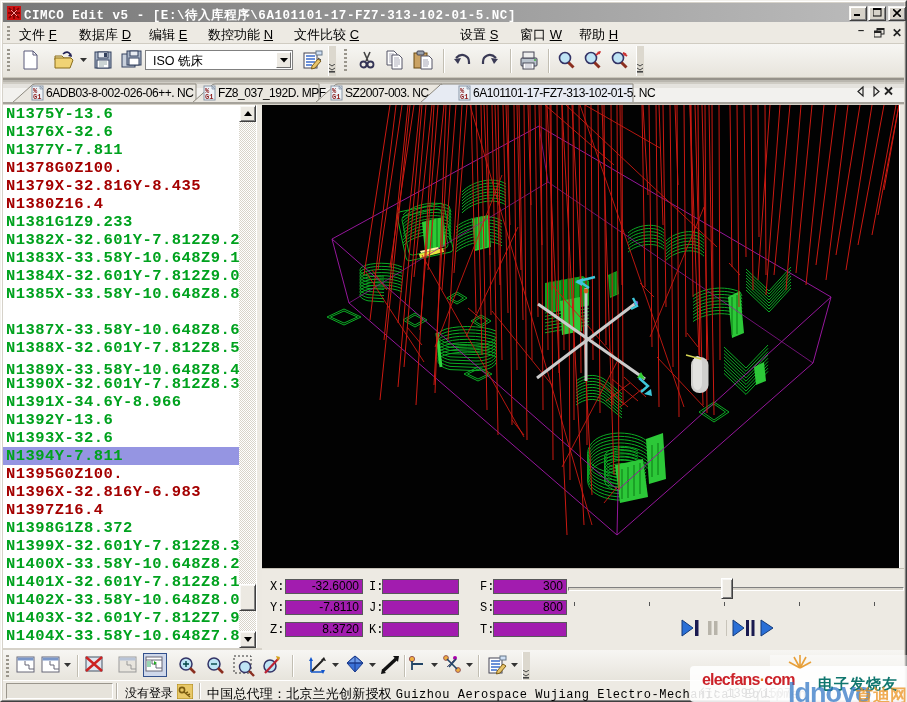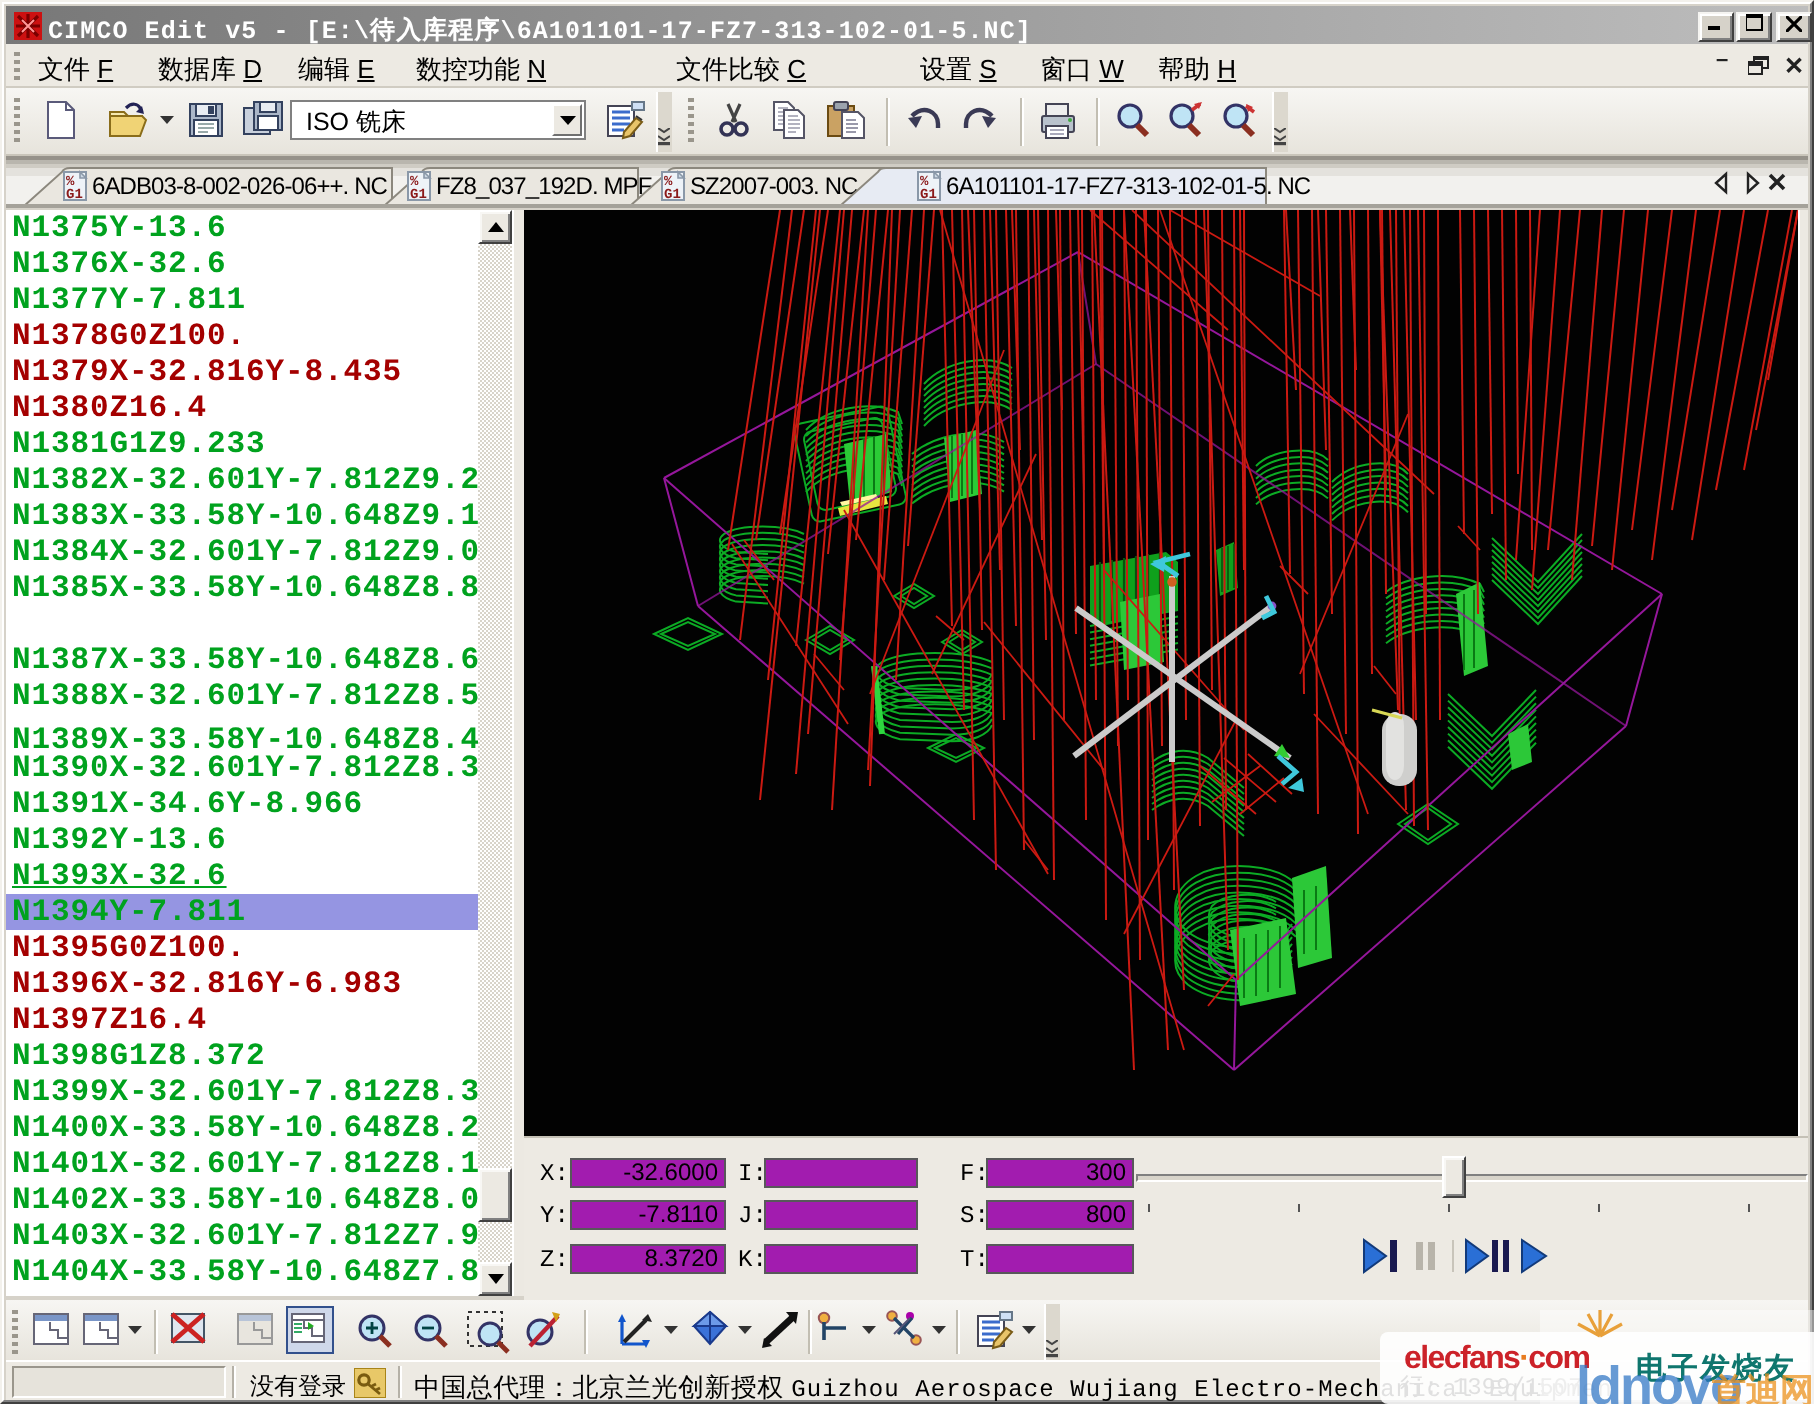--- a/index.html
+++ b/index.html
@@ -51,21 +51,21 @@
 <div class="winbtn" style="left:885px;"><svg width="8" height="8">
         <path d="M0 0l8 8M8 0l-8 8" stroke="#000" stroke-width="1.6"></path>
       </svg></div>
 </div>
 <div class="abs menubar">
 <div class="grip" style="left:4px;top:4px;height:14px;"></div>
 <div class="menuitem" style="left:16px;">文件 <u>F</u></div>
 <div class="menuitem" style="left:76px;">数据库 <u>D</u></div>
 <div class="menuitem" style="left:146px;">编辑 <u>E</u></div>
 <div class="menuitem" style="left:205px;">数控功能 <u>N</u></div>
-<div class="menuitem" style="left:291px;margin-left:44px;">文件比较 <u>C</u></div>
+<div class="menuitem" style="left:291px;">文件比较 <u>C</u></div>
 <div class="menuitem" style="left:374px;margin-top:24px;">程序模拟 <u>B</u></div>
 <div class="menuitem" style="left:457px;">设置 <u>S</u></div>
 <div class="menuitem" style="left:517px;">窗口 <u>W</u></div>
 <div class="menuitem" style="left:576px;">帮助 <u>H</u></div>
 <div class="mdibtn" style="left:855px;top:2px;">–</div>
 <svg class="abs" style="left:871px;top:6px;" width="11" height="10">
       <rect x="3" y="0" width="7" height="6" fill="none" stroke="#222"></rect>
       <rect x="3" y="0" width="7" height="2" fill="#222"></rect>
       <rect x="0" y="3" width="7" height="6" fill="#ece9e2" stroke="#222"></rect>
       <rect x="0" y="3" width="7" height="2" fill="#222"></rect>
@@ -233,21 +233,21 @@
 <div class="ncline g" style="top:126px;">N1382X-32.601Y-7.812Z9.2</div>
 <div class="ncline g" style="top:144px;">N1383X-33.58Y-10.648Z9.1</div>
 <div class="ncline g" style="top:162px;">N1384X-32.601Y-7.812Z9.0</div>
 <div class="ncline g" style="top:180px;">N1385X-33.58Y-10.648Z8.8</div>
 <div class="ncline g" style="top:216px;">N1387X-33.58Y-10.648Z8.6</div>
 <div class="ncline g" style="top:234px;">N1388X-32.601Y-7.812Z8.5</div>
 <div class="ncline g" style="top:256px;">N1389X-33.58Y-10.648Z8.4</div>
 <div class="ncline g" style="top:270px;">N1390X-32.601Y-7.812Z8.3</div>
 <div class="ncline g" style="top:288px;">N1391X-34.6Y-8.966</div>
 <div class="ncline g" style="top:306px;">N1392Y-13.6</div>
-<div class="ncline g" style="top:324px;text-decoration:underline;">N1393X-32.6</div>
+<div class="ncline g" style="top:324px;">N1393X-32.6</div>
 <div class="ncline g" style="top:342px;">N1394Y-7.811</div>
 <div class="ncline r" style="top:360px;">N1395G0Z100.</div>
 <div class="ncline r" style="top:378px;">N1396X-32.816Y-6.983</div>
 <div class="ncline r" style="top:396px;">N1397Z16.4</div>
 <div class="ncline g" style="top:414px;">N1398G1Z8.372</div>
 <div class="ncline g" style="top:432px;">N1399X-32.601Y-7.812Z8.3</div>
 <div class="ncline g" style="top:450px;">N1400X-33.58Y-10.648Z8.2</div>
 <div class="ncline g" style="top:468px;">N1401X-32.601Y-7.812Z8.1</div>
 <div class="ncline g" style="top:486px;">N1402X-33.58Y-10.648Z8.0</div>
 <div class="ncline g" style="top:504px;">N1403X-32.601Y-7.812Z7.9</div>

